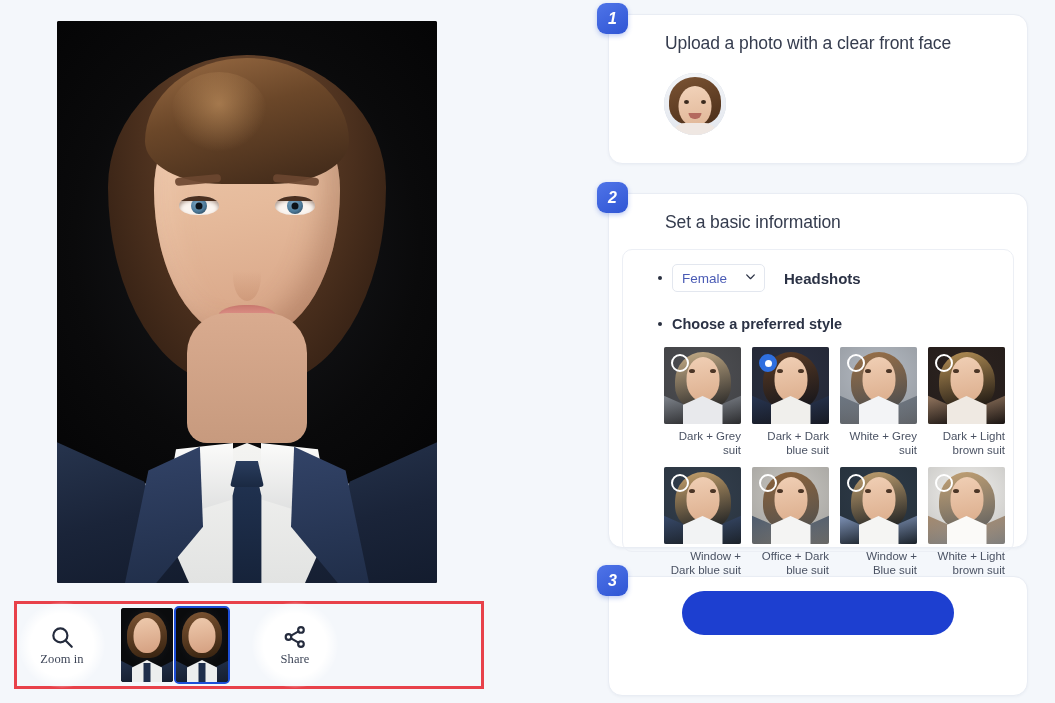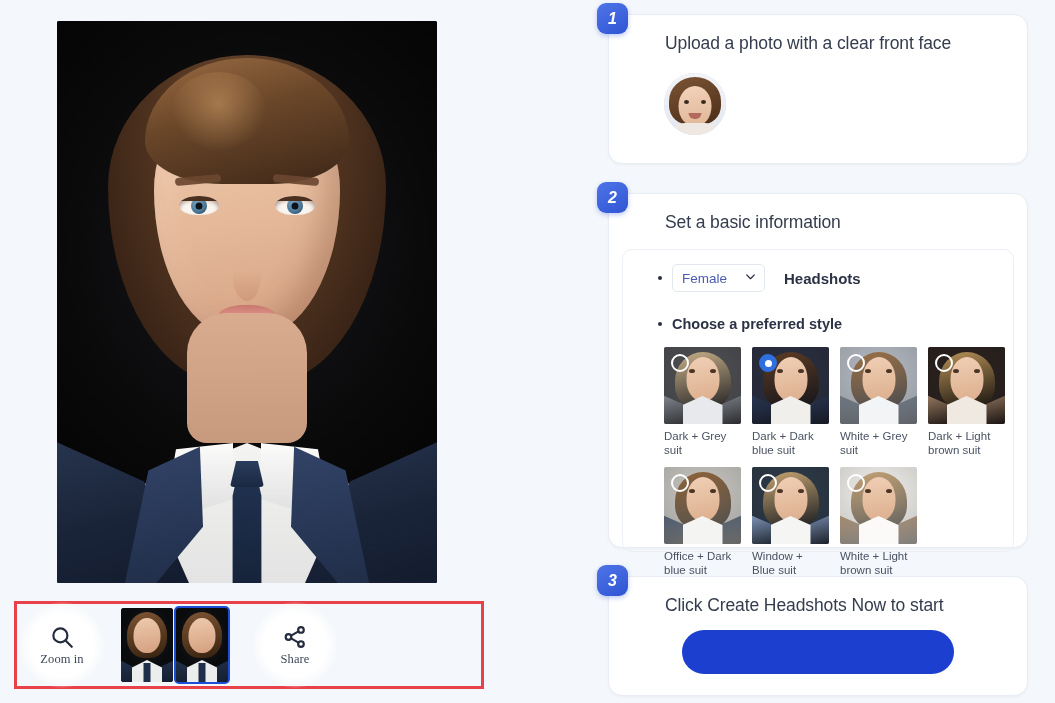--- a/index.html
+++ b/index.html
@@ -207,21 +207,21 @@
   .headshots-lbl { font-size: 15px; color: #2b3245; font-weight: bold; margin-left: 9px; }
   .choose-lbl { font-size: 14.5px; color: #2b3245; font-weight: bold; text-align: right; }
   .row-bullet.choose { margin-top: 24px; }
 
   .styles-grid {
     display: grid; grid-template-columns: repeat(4, 77px); gap: 10px 11px;
     padding: 10px 0 0 24px; margin-top: 5px;
   }
   .style-opt { width: 77px; cursor: pointer; }
   .style-img { width: 77px; height: 77px; border-radius: 2px; position: relative; overflow: hidden; }
-  .style-lbl { font-size: 11.5px; line-height: 13.5px; color: #4a5263; text-align: left;
+  .style-lbl { font-size: 11.5px; line-height: 13.5px; color: #4a5263; text-align: right;
     margin-top: 6px; }
   .radio { position: absolute; left: 7px; top: 7px; width: 18px; height: 18px;
     border-radius: 50%; border: 2px solid #fff; background: transparent; z-index: 4; }
   .radio.on { border-color: #2f6fe0; background: #2f6fe0;
     display: flex; align-items: center; justify-content: center; }
   .radio.on::after { content:""; width: 7px; height: 7px; border-radius: 50%; background: #fff; }
 
   .s-bg { position: absolute; inset: 0; }
   .s-hair { position: absolute; left: 50%; top: 6%; transform: translateX(-50%);
     width: 56px; height: 58px; border-radius: 50% 50% 42% 42%; }
@@ -435,20 +435,34 @@
                 <div class="s-eye r"></div>
                 <div class="s-jl" style="background:linear-gradient(165deg,#a8876c,rgba(0,0,0,.35))"></div>
                 <div class="s-jr" style="background:linear-gradient(165deg,#a8876c,rgba(0,0,0,.35))"></div>
                 <div class="s-shirt" style="background:#efe9e2"></div>
               </div>
               <div class="style-lbl">Dark + Light brown suit</div>
             </div>
             <div class="style-opt">
               <div class="style-img">
                 <div class="radio"></div>
+                <div class="s-bg" style="background:radial-gradient(ellipse 80% 70% at 50% 35%,#34404e 0%, rgba(0,0,0,.22) 120%), #34404e"></div>
+                <div class="s-hair" style="background:linear-gradient(165deg,#caa46d,rgba(0,0,0,.55))"></div>
+                <div class="s-face"></div>
+                <div class="s-eye l"></div>
+                <div class="s-eye r"></div>
+                <div class="s-jl" style="background:linear-gradient(165deg,#3c5075,rgba(0,0,0,.35))"></div>
+                <div class="s-jr" style="background:linear-gradient(165deg,#3c5075,rgba(0,0,0,.35))"></div>
+                <div class="s-shirt" style="background:#f2f3f4"></div>
+              </div>
+              <div class="style-lbl">Window + Dark blue suit</div>
+            </div>
+            <div class="style-opt">
+              <div class="style-img">
+                <div class="radio"></div>
                 <div class="s-bg" style="background:radial-gradient(ellipse 80% 70% at 50% 35%,#c9c7c2 0%, rgba(0,0,0,.22) 120%), #c9c7c2"></div>
                 <div class="s-hair" style="background:linear-gradient(165deg,#8d6239,rgba(0,0,0,.55))"></div>
                 <div class="s-face"></div>
                 <div class="s-eye l"></div>
                 <div class="s-eye r"></div>
                 <div class="s-jl" style="background:linear-gradient(165deg,#49596f,rgba(0,0,0,.35))"></div>
                 <div class="s-jr" style="background:linear-gradient(165deg,#49596f,rgba(0,0,0,.35))"></div>
                 <div class="s-shirt" style="background:#f4f4f3"></div>
               </div>
               <div class="style-lbl">Office + Dark blue suit</div>
@@ -480,18 +494,17 @@
                 <div class="s-shirt" style="background:#fbfaf8"></div>
               </div>
               <div class="style-lbl">White + Light brown suit</div>
             </div>
           </div>
       </div>
     </div>
 
     <div class="step-card card3">
       <div class="badge">3</div>
-      <div class="step-title">Click Create Headshots Now to start</div>
       <div class="create-btn"></div>
     </div>
 
   </div>
 </div>
 
 </body></html>

